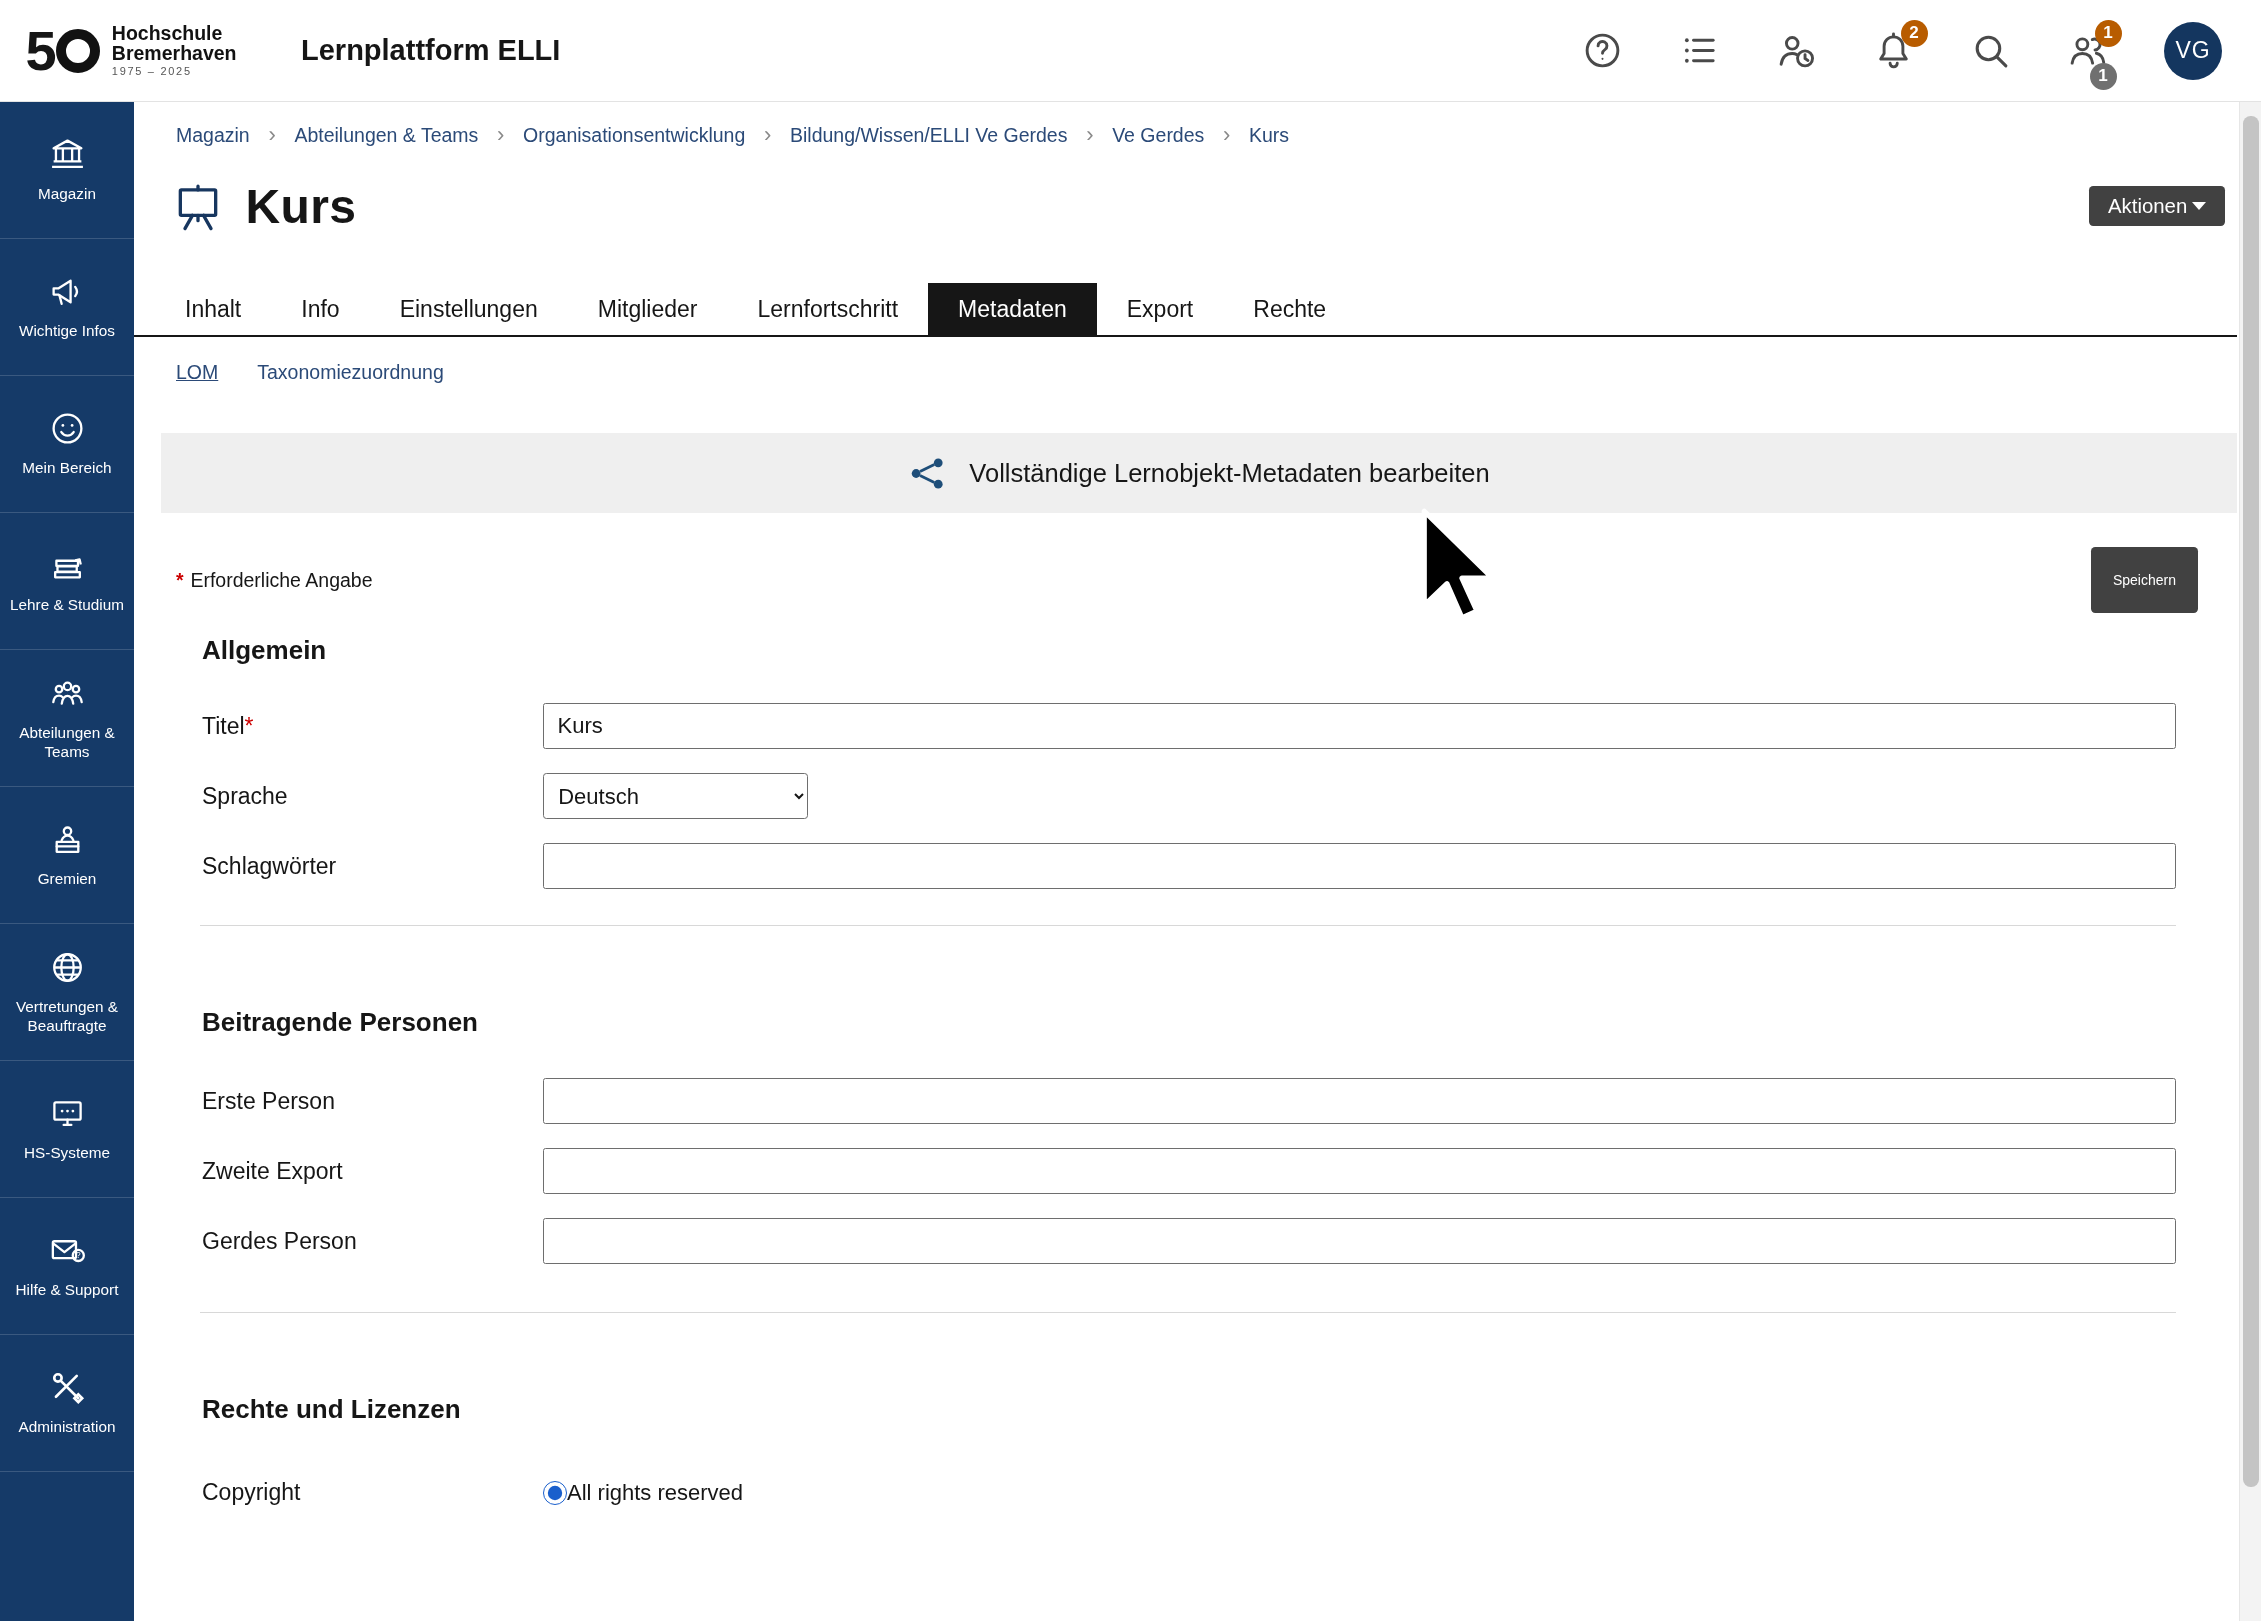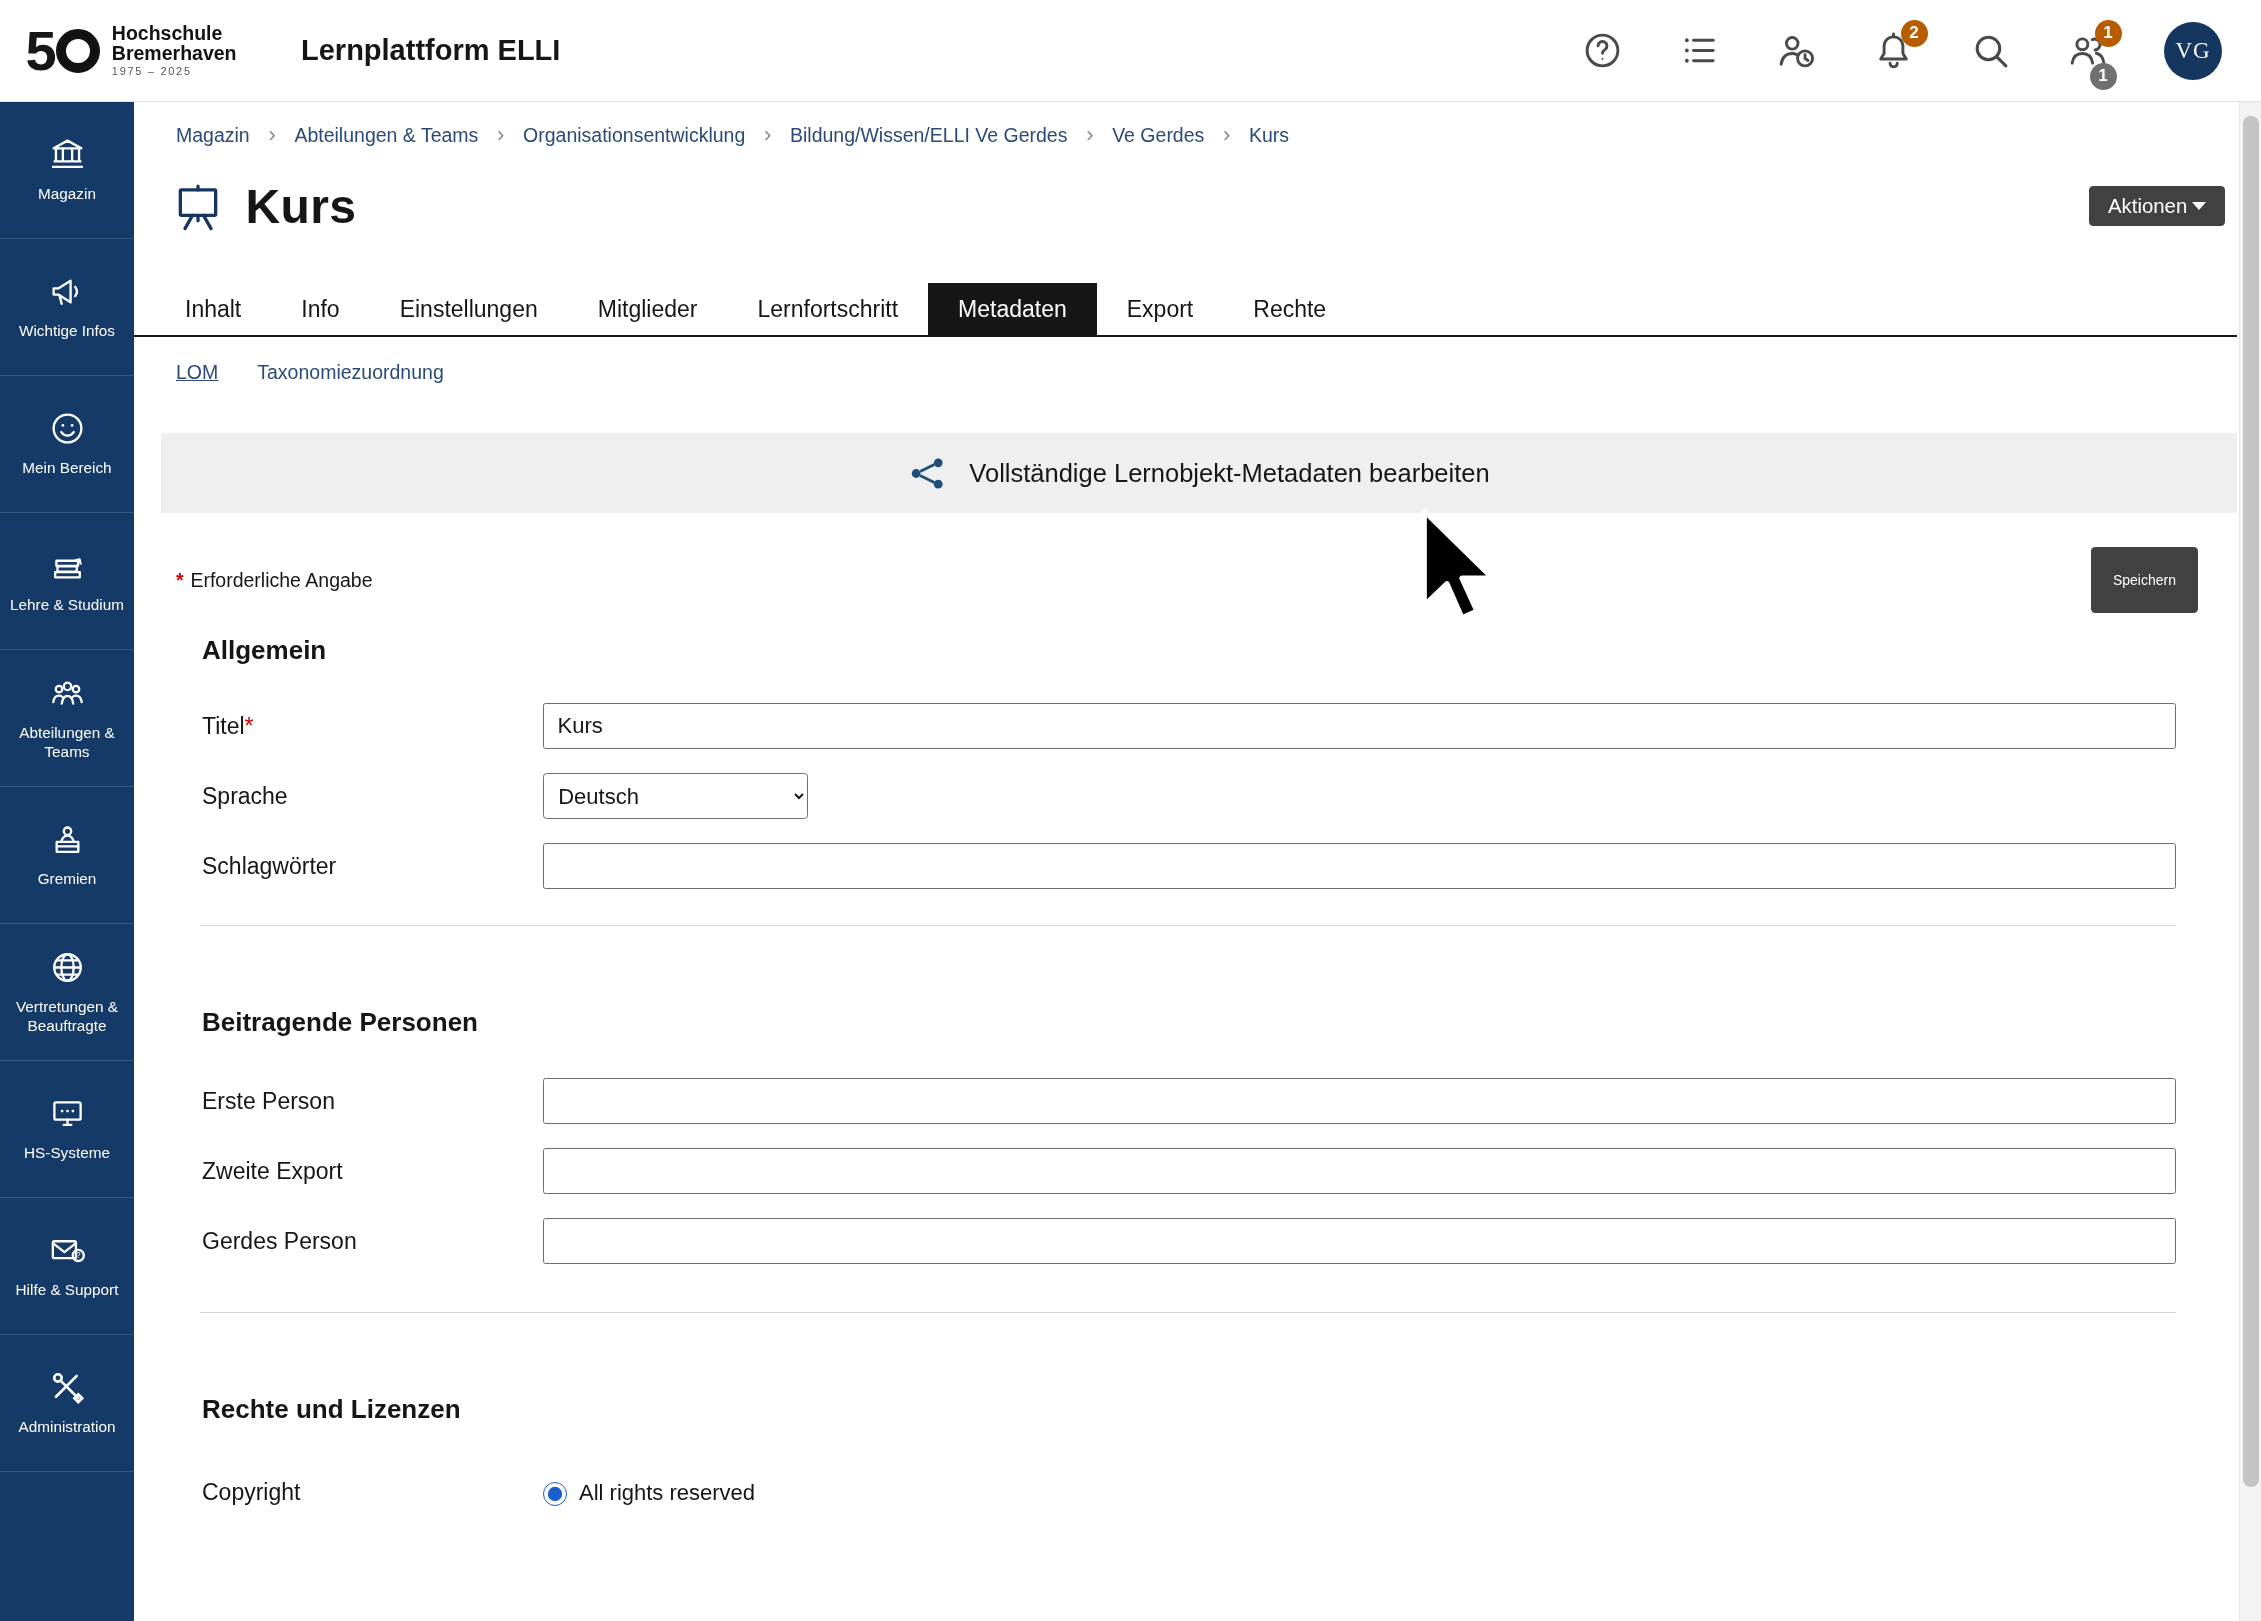--- a/index.html
+++ b/index.html
@@ -39,21 +39,21 @@
     color: #fff; font-size: 17px; font-weight: 700;
     display: flex; align-items: center; justify-content: center; padding: 0 6px;
   }
   .badge.orange { background: var(--badge-orange, #b85c00); top: -10.2px; right: -13.6px; }
   .badge.gray   { background: var(--badge-gray, #707070); bottom: -18.7px; right: -8.5px; }
   .avatar {
     width: 58px; height: 58px; border-radius: 50%;
     background: var(--avatar-bg, #14365f); color: #fff;
     font-size: 23px; font-weight: 500; letter-spacing: 0.8px;
     display: flex; align-items: center; justify-content: center;
-    border: none; cursor: pointer; font-family: Liberation Serif, serif;
+    border: none; cursor: pointer;
   }
 
   
   .sidebar {
     position: absolute; top: 102px; left: 0; bottom: 0; width: 134px;
     background: var(--sidebar-bg, #153a68);
     display: flex; flex-direction: column;
   }
   .nav-item {
     height: 137px; display: flex; flex-direction: column;
@@ -139,21 +139,21 @@
   }
   textarea.text-input { height: 78px; padding-top: 8.5px; resize: both; }
   .select-input {
     width: 265px; height: 46px;
     border: 0.8px solid #6e6e6e; border-radius: 3.4px;
     font-size: 22px; font-family: inherit; padding: 0 10.2px;
     background: #fff; color: #161616;
   }
   .divider { border: none; border-top: 0.8px solid #d8d8d8; margin: 36px 61px 0 66px; }
   .divider.lg { margin-top: 48px; }
-  .radio-wrap { display: flex; align-items: flex-end; gap: 12px; }
+  .radio-wrap { display: flex; align-items: center; }
   .radio-wrap input[type="radio"] { width: 24px; height: 24px; accent-color: #1a5fcc; margin: 0; }
   .radio-label { font-size: 22px; }
 
   
   .scroll-track {
     position: absolute; top: 102px; right: 0; bottom: 0; width: 22px;
     background: #f3f3f3; border-left: 0.8px solid #e6e6e6; z-index: 30;
   }
   .scroll-thumb {
     position: absolute; left: 3.4px; top: 13.6px; width: 15.3px; height: 1371px;

